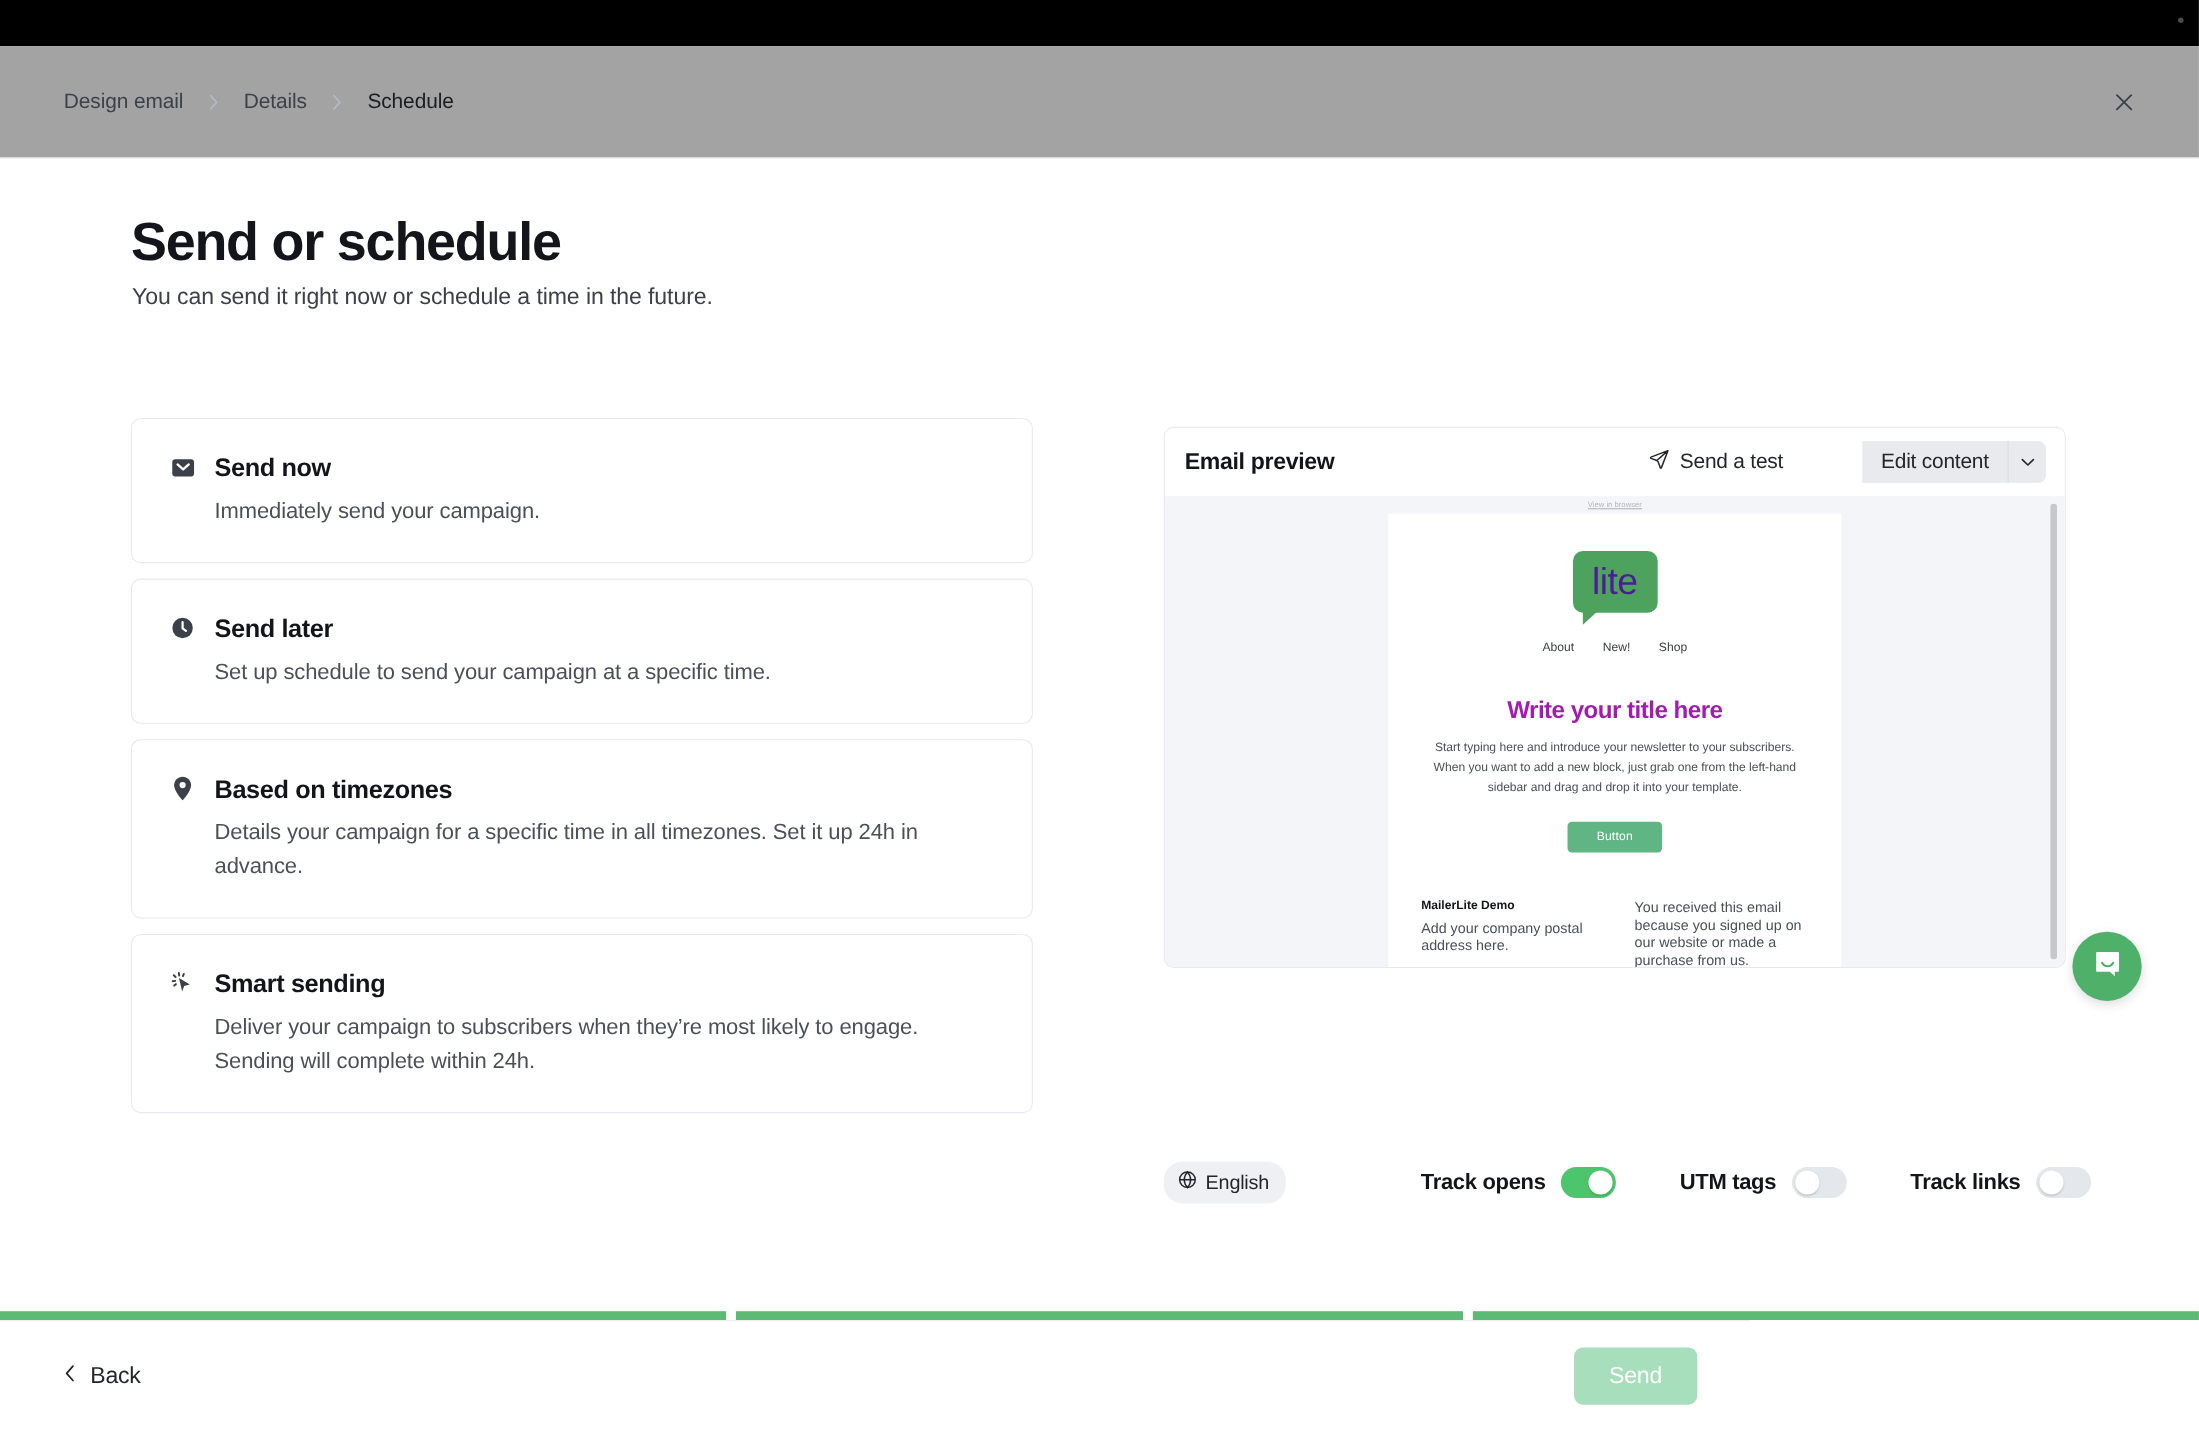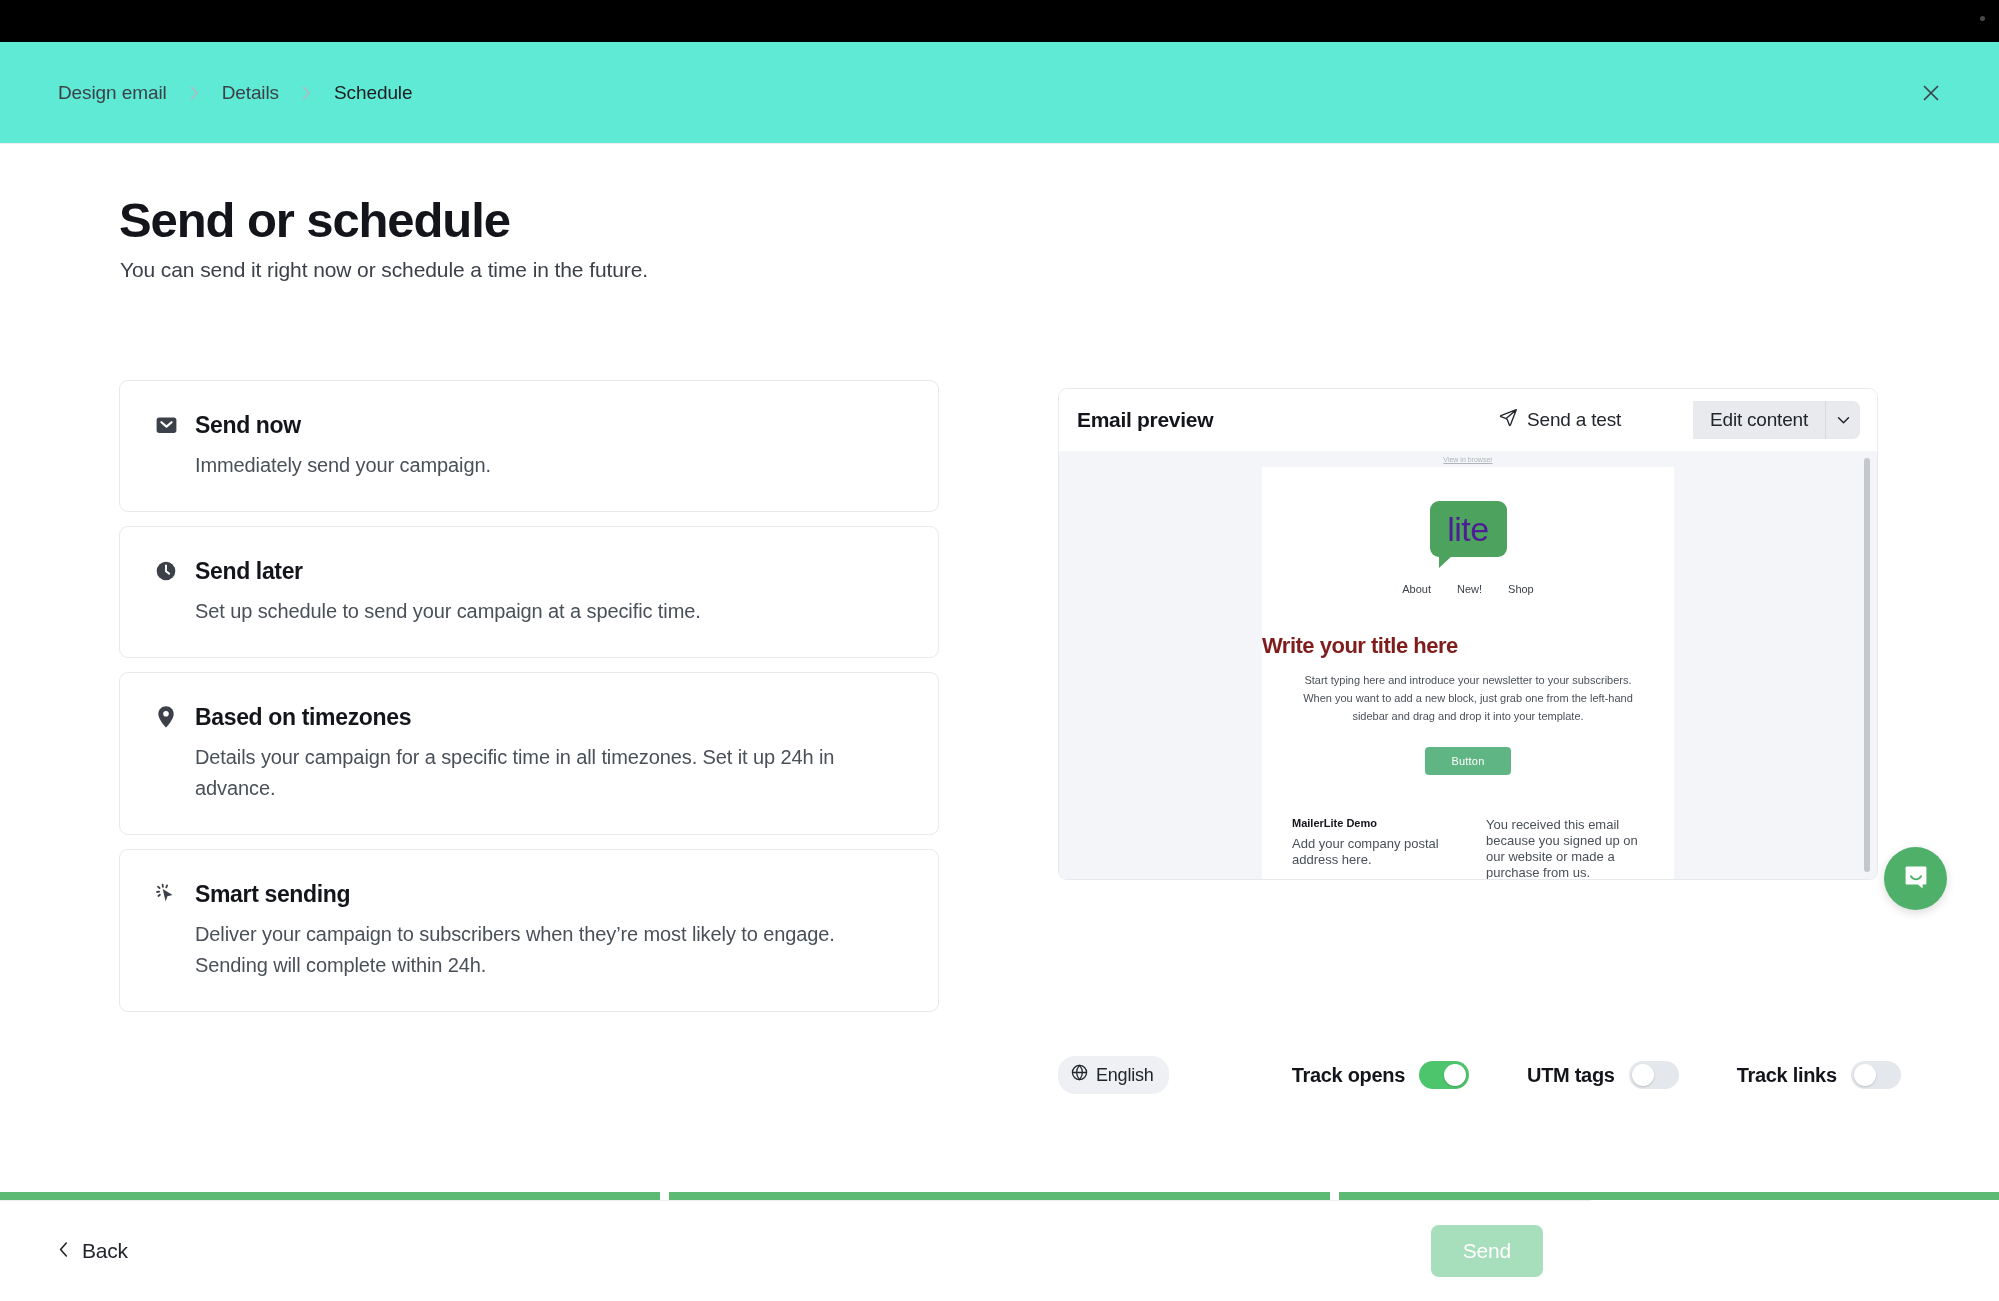--- a/index.html
+++ b/index.html
@@ -17,21 +17,21 @@
     background: #000000;
   }
   .chrome-dot {
     position: absolute; right: 14px; top: 16px;
     width: 5px; height: 5px; border-radius: 50%; background: #4a4a4a;
   }
 
   
   .header {
     position: absolute; left: 0; top: 42px; width: 1999px; height: 102px;
-    background: #5eead4; border-bottom: 1px solid #eceef1;
+    background: #a3a3a3; border-bottom: 1px solid #eceef1;
     display: flex; align-items: center;
   }
   .breadcrumb { display: flex; align-items: center; margin-left: 58px; gap: 0px; }
   .crumb {
     font-size: 19px; color: #3c4149; font-weight: 400;
     letter-spacing: -0.1px; white-space: nowrap; cursor: pointer;
   }
   .crumb.current { color: #1b1d21; }
   .crumb-sep {
     margin: 0 22px; color: #b4b9c1; font-size: 16px; line-height: 1;
@@ -130,22 +130,22 @@
   }
   .mini-logo-tail {
     position: absolute; left: 9px; bottom: -11px; width: 0; height: 0;
     border-left: 14px solid #4da35e; border-bottom: 13px solid transparent;
   }
   .mini-nav {
     display: flex; justify-content: center; gap: 26px; margin-top: 26px;
     font-size: 11px; color: #3c4149;
   }
   .mini-title {
-    text-align: left; margin-top: 38px;
-    font-size: 22px; font-weight: 700; color: #7f1d1d; letter-spacing: -0.5px;
+    text-align: center; margin-top: 38px;
+    font-size: 22px; font-weight: 700; color: #a21caf; letter-spacing: -0.5px;
   }
   .mini-body {
     margin: 12px auto 0; width: 330px; text-align: center;
     font-size: 11px; line-height: 18px; color: #4a5058;
   }
   .mini-btn-wrap { display: flex; justify-content: center; margin-top: 22px; }
   .mini-btn {
     background: #5fb583; color: #ffffff; font-size: 11px;
     padding: 8px 26px; border-radius: 4px; letter-spacing: .2px;
   }

